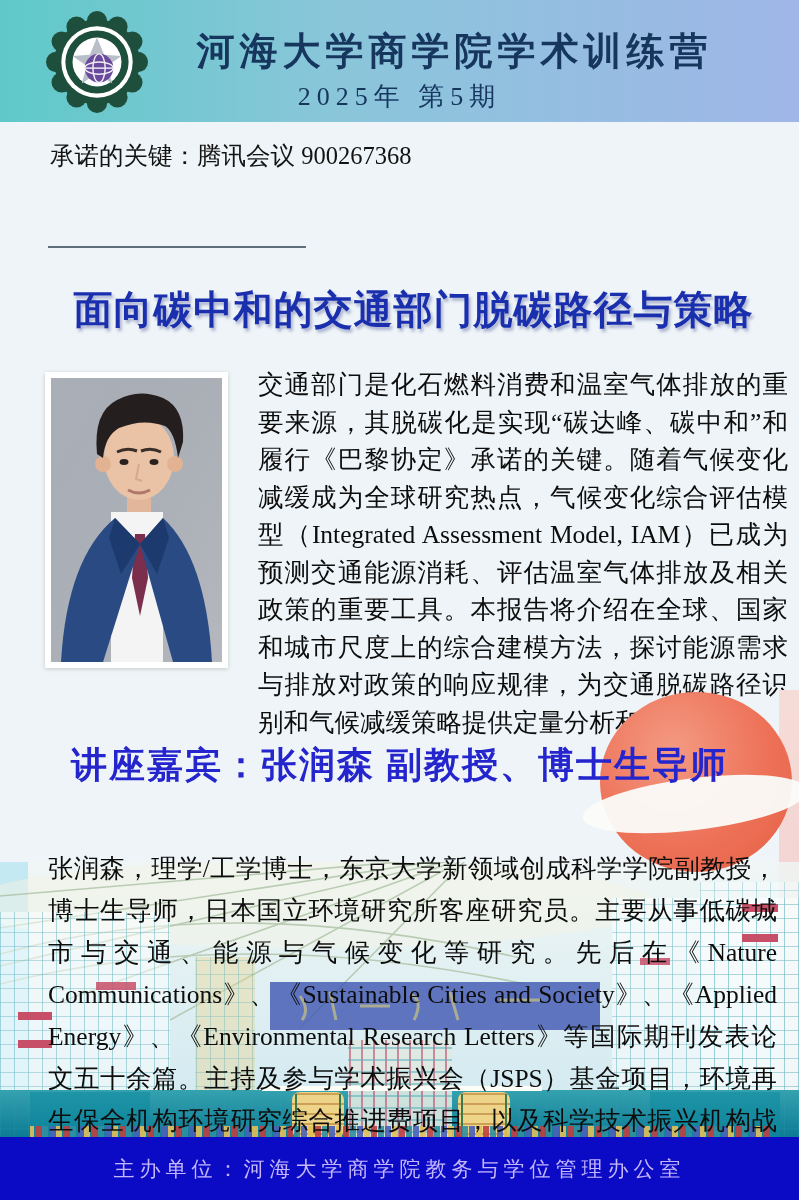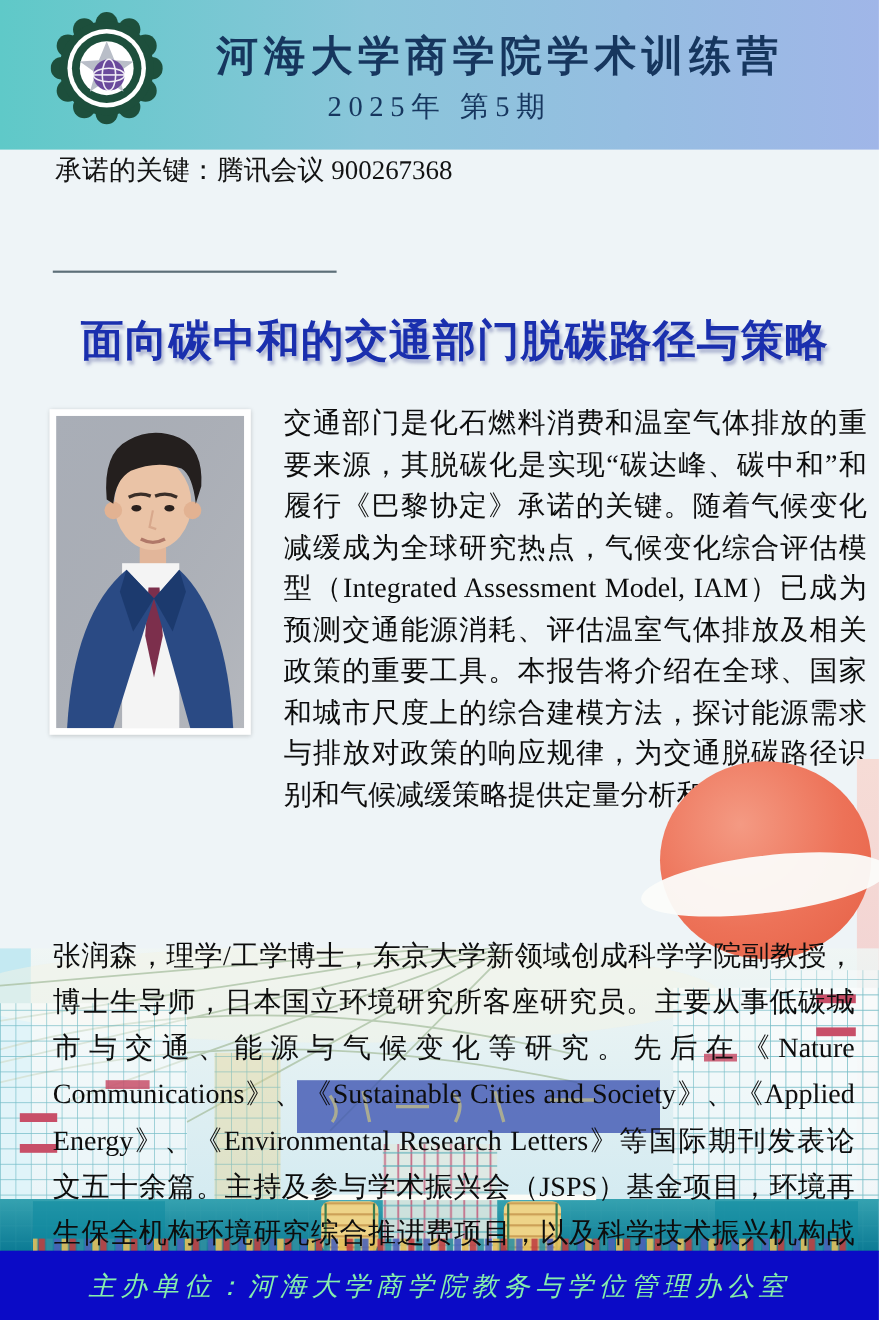--- a/index.html
+++ b/index.html
@@ -2,21 +2,21 @@
 <html><head>
 <meta charset="utf-8">
 <style>
   html,body{margin:0;padding:0;background:#ffffff;}
   .poster{
     position:relative;width:799px;height:1200px;overflow:hidden;
     background:#eef4f7;font-family:"Liberation Serif",serif;
   }
   
   .header{
-    position:absolute;left:0;top:0;width:799px;height:136px;
+    position:absolute;left:0;top:0;width:799px;height:122px;
     background:linear-gradient(90deg,#5fc9c8 0%,#8ac6da 42%,#a0b6e8 100%);
   }
   .logo{position:absolute;left:46px;top:9px;width:102px;height:106px;}
   .header-title{
     position:absolute;left:130px;right:20px;top:26px;text-align:center;
     font-size:38px;font-weight:bold;color:#16365e;letter-spacing:5px;white-space:nowrap;
   }
   .header-issue{
     position:absolute;left:0;width:100%;top:79px;text-align:center;
     font-size:26px;font-weight:normal;color:#16365e;letter-spacing:6px;
@@ -66,23 +66,22 @@
     position:absolute;right:0;top:690px;width:20px;height:400px;z-index:0;
     background:linear-gradient(180deg,#f6dcd6,#efccd0);
   }
   .campus{position:absolute;left:0;top:862px;width:799px;height:276px;z-index:0;}
   
   .footer{
     position:absolute;left:0;top:1137px;width:799px;height:63px;background:#0b0bc6;
     display:flex;align-items:center;justify-content:center;z-index:4;
   }
   .footer-text{
-    color:#86efac;font-size:24px;letter-spacing:5px;white-space:nowrap;
+    color:#c4b5fd;font-size:21px;letter-spacing:5px;white-space:nowrap;
     font-family:"Liberation Sans",sans-serif;
-    font-style:italic;
   }
 </style>
 </head>
 <body>
 
 <div class="poster">
 
   <div class="header">
     <div class="logo">
       <svg viewBox="0 0 100 100" width="102" height="106">
@@ -153,20 +152,21 @@
       <path d="M77 112 Q88 118 99 112" stroke="#b07868" stroke-width="3" fill="none"></path>
     </svg>
   </div>
 
   <div class="abstract">交通部门是化石燃料消费和温室气体排放的重要来源，其脱碳化是实现“碳达峰、碳中和”和履行《巴黎协定》承诺的关键。随着气候变化减缓成为全球研究热点，气候变化综合评估模型（Integrated Assessment Model, IAM）已成为预测交通能源消耗、评估温室气体排放及相关政策的重要工具。本报告将介绍在全球、国家和城市尺度上的综合建模方法，探讨能源需求与排放对政策的响应规律，为交通脱碳路径识别和气候减缓策略提供定量分析和政策参考。</div>
 
   <div class="sun"></div>
   <div class="sun-swoosh"></div>
   <div class="edge-band"></div>
 
+  <div class="speaker-heading">讲座嘉宾：张润森 副教授、博士生导师</div>
   <div class="bio">张润森，理学/工学博士，东京大学新领域创成科学学院副教授，博士生导师，日本国立环境研究所客座研究员。主要从事低碳城市与交通、能源与气候变化等研究。先后在《Nature Communications》、《Sustainable Cities and Society》、《Applied Energy》、《Environmental Research Letters》等国际期刊发表论文五十余篇。主持及参与学术振兴会（JSPS）基金项目，环境再生保全机构环境研究综合推进费项目，以及科学技术振兴机构战略创造研究推进事业项目等十余项。</div>
 
   <div class="campus">
     <svg viewBox="0 0 799 276" width="799" height="276" preserveAspectRatio="none">
       <defs>
         <linearGradient id="skyg" x1="0" y1="0" x2="0" y2="1">
           <stop offset="0" stop-color="#f0f6f4"></stop>
             <stop offset="1" stop-color="#cfe9f0"></stop>
         </linearGradient>
         <linearGradient id="waterg" x1="0" y1="0" x2="0" y2="1">

